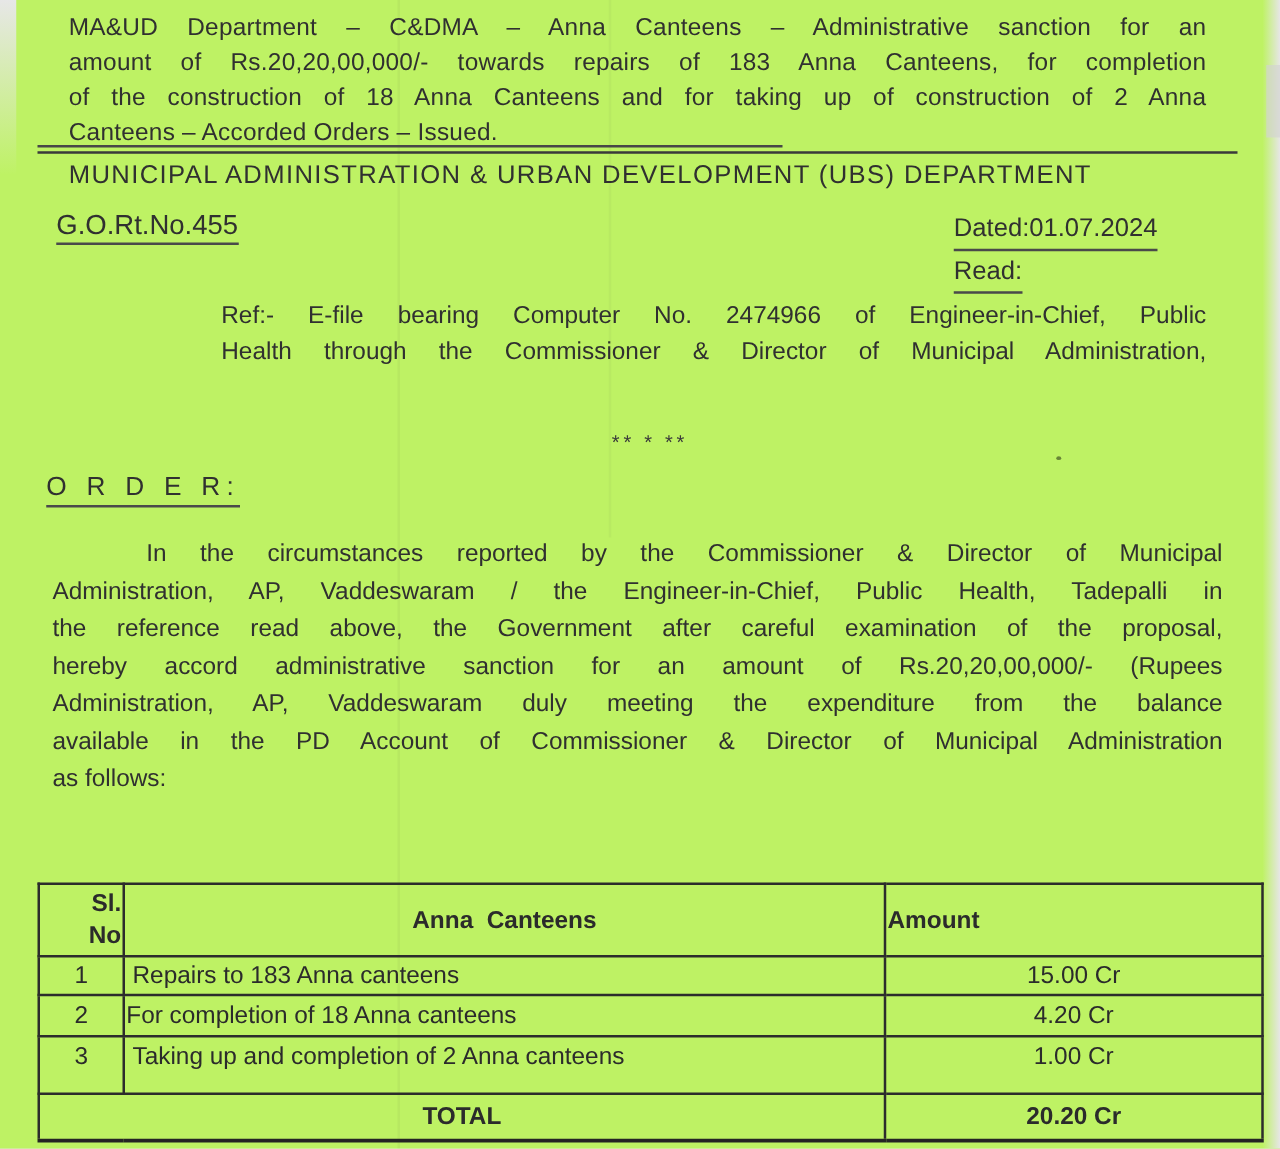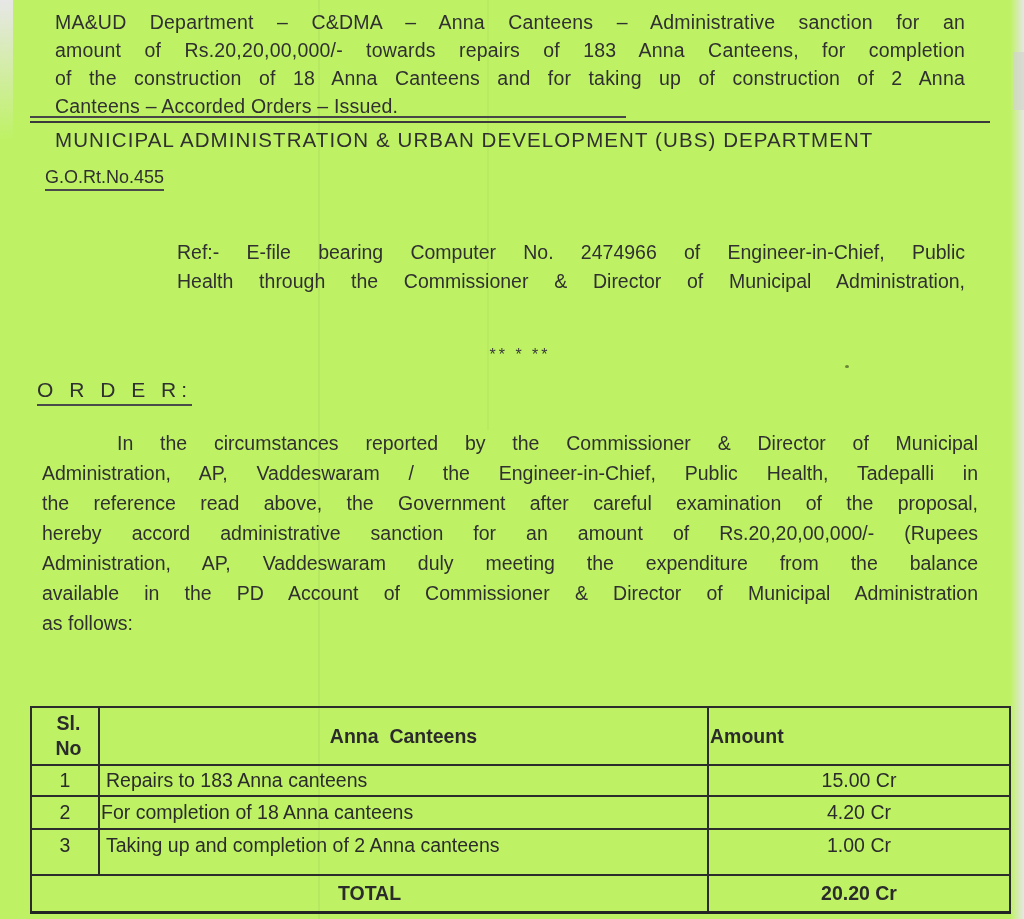--- a/index.html
+++ b/index.html
@@ -22,37 +22,37 @@
   .fold-b{position:absolute;left:487px;top:0;width:2px;height:430px;background:rgba(60,60,60,.04);}
   .dot-artifact{position:absolute;left:845px;top:365px;width:4px;height:3px;border-radius:50%;
     background:rgba(0,0,0,.45);}
   
   .abs{position:absolute;}
   .jline{text-align:justify;text-align-last:justify;}
   .subject{left:55px;top:8px;width:910px;font-size:19.5px;line-height:28px;letter-spacing:.2px;}
   .rule-short{left:30px;top:116px;width:596px;height:2px;background:#474747;}
   .rule-long{left:30px;top:121px;width:960px;height:2px;background:#3a3a3a;}
   .dept{left:55px;top:128px;width:940px;font-size:20.5px;letter-spacing:1.1px;white-space:nowrap;}
-  .goline{left:45px;top:167px;font-size:18px;}
+  .goline{left:45px;top:167px;font-size:22px;}
   .u{border-bottom:2px solid #4a4a4a;padding-bottom:1px;display:inline-block;}
   .dated-block{left:763px;top:167px;font-size:20.5px;line-height:31px;}
   .refblock{left:177px;top:238px;width:788px;font-size:19.5px;line-height:29px;}
   .separator{left:420px;top:346px;width:200px;text-align:center;font-size:16px;
     letter-spacing:3px;color:#3a3a3a;}
   .order-head{left:37px;top:378px;font-size:21px;letter-spacing:5px;}
   .order-head .u{border-bottom-width:2.5px;padding-bottom:2px;}
   .orderpara{left:42px;top:428px;width:936px;font-size:19.5px;line-height:30px;}
   .indent{padding-left:75px;}
   
   .sanction-table{position:absolute;left:30px;top:706px;width:960px;
     border-collapse:collapse;table-layout:fixed;font-size:19.5px;color:#2b2b2b;}
   .sanction-table td,.sanction-table th{border:2px solid #2c2c2c;overflow:hidden;}
   .sanction-table{border:2px solid #2c2c2c;}
   .sanction-table tr.lastrow td{border-bottom:3px solid #242424;}
-  th.h-sl{width:57px;font-weight:700;text-align:center;padding-left:8px;line-height:25px;}
+  th.h-sl{width:57px;font-weight:700;text-align:right;padding-left:8px;line-height:25px;}
   th.h-item{width:605px;font-weight:700;text-align:center;white-space:pre;}
   th.h-amount{width:298px;font-weight:700;text-align:left;}
   td.c-no{text-align:center;}
   td.c-item{text-align:left;padding-left:6px;}
   td.c-item.pad2{padding-left:1px;}
   td.c-amount{text-align:center;}
   tr.row-3 td{vertical-align:top;padding-top:4px;}
   tr.totalrow td{font-weight:700;text-align:center;}
 </style>
 </head>
@@ -76,20 +76,28 @@
 
   <div class="abs rule-short"></div>
   <div class="abs rule-long"></div>
 
   <div class="abs dept">MUNICIPAL ADMINISTRATION &amp; URBAN DEVELOPMENT (UBS) DEPARTMENT</div>
 
   <div class="abs goline">
     <span class="u">G.O.Rt.No.455</span>
   </div>
 
+  <div class="abs dated-block">
+    <div>
+      <span class="u">Dated:01.07.2024</span>
+    </div>
+    <div>
+      <span class="u">Read:</span>
+    </div>
+  </div>
 
   <div class="abs refblock">
     <div class="jline">Ref:- E-file bearing Computer No. 2474966 of Engineer-in-Chief, Public</div>
     <div class="jline">Health through the Commissioner &amp; Director of Municipal Administration,</div>
   </div>
 
   <div class="abs separator">** * **</div>
 
   <div class="abs order-head">
     <span class="u">O R D E R:</span>

